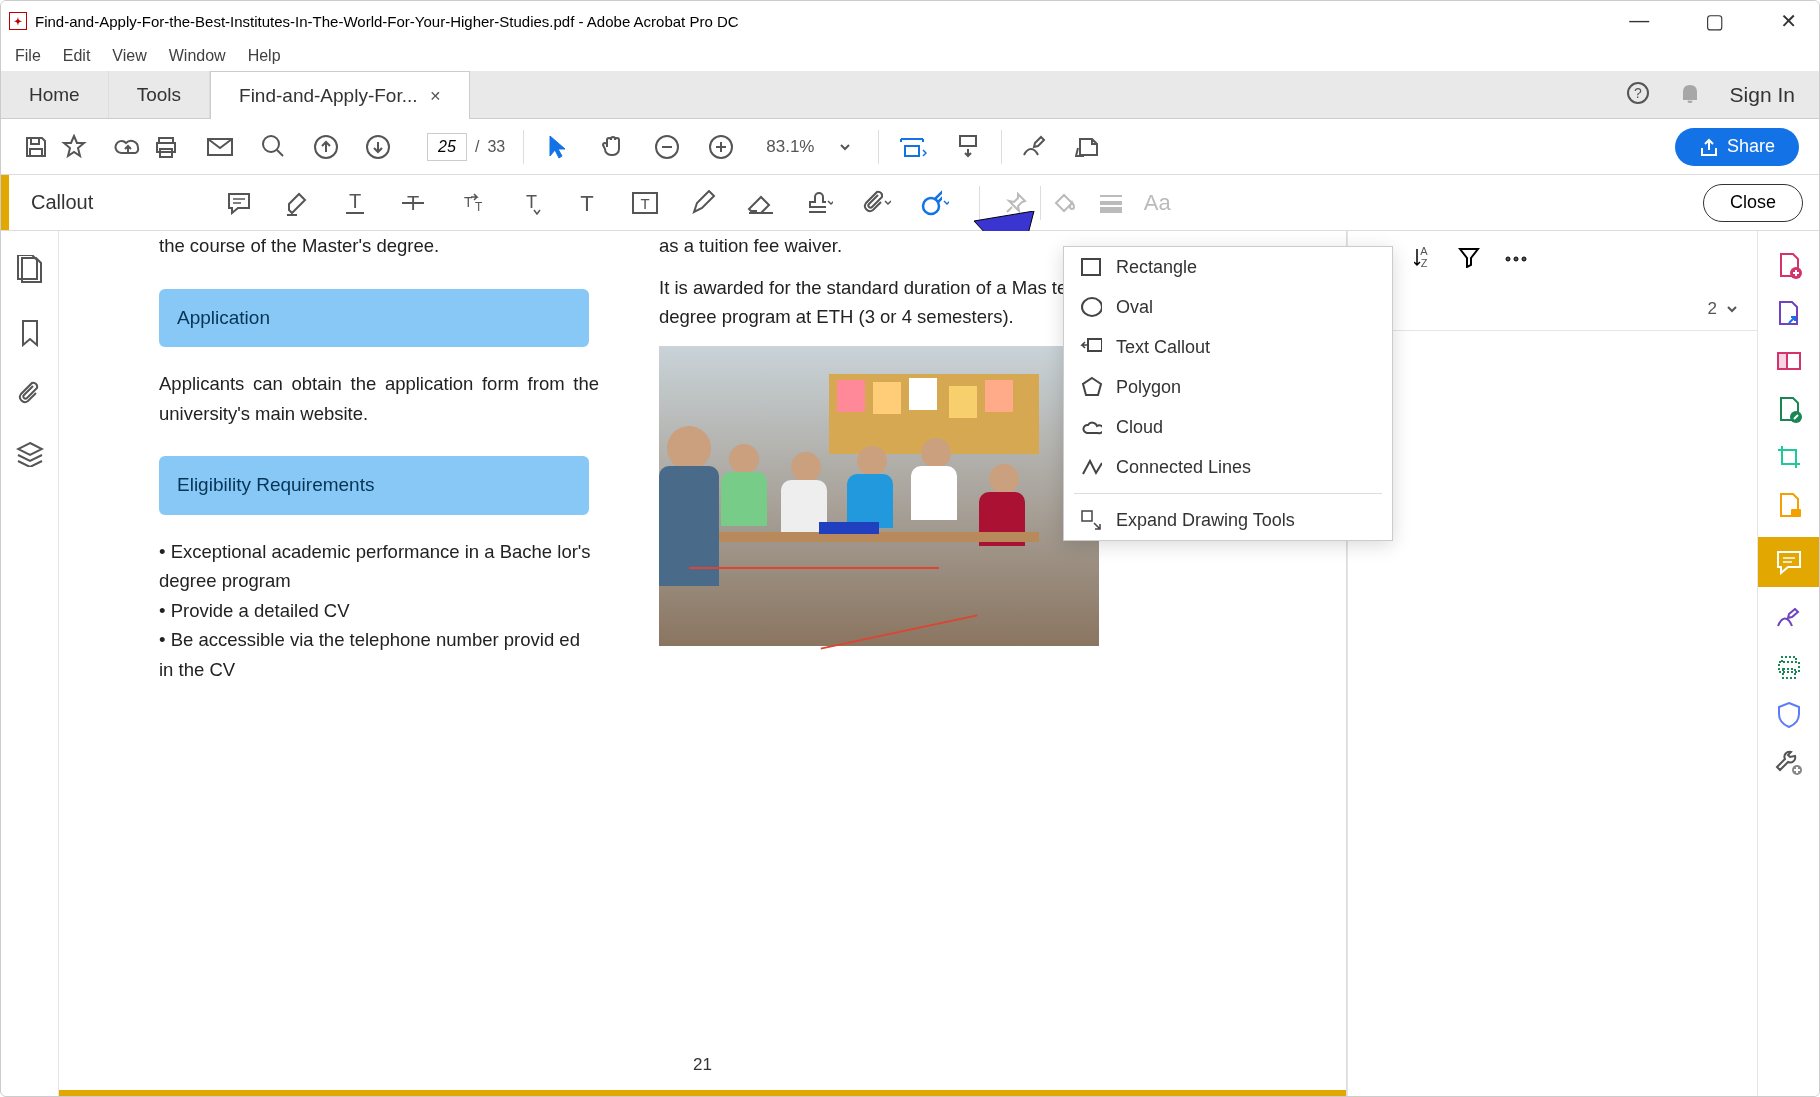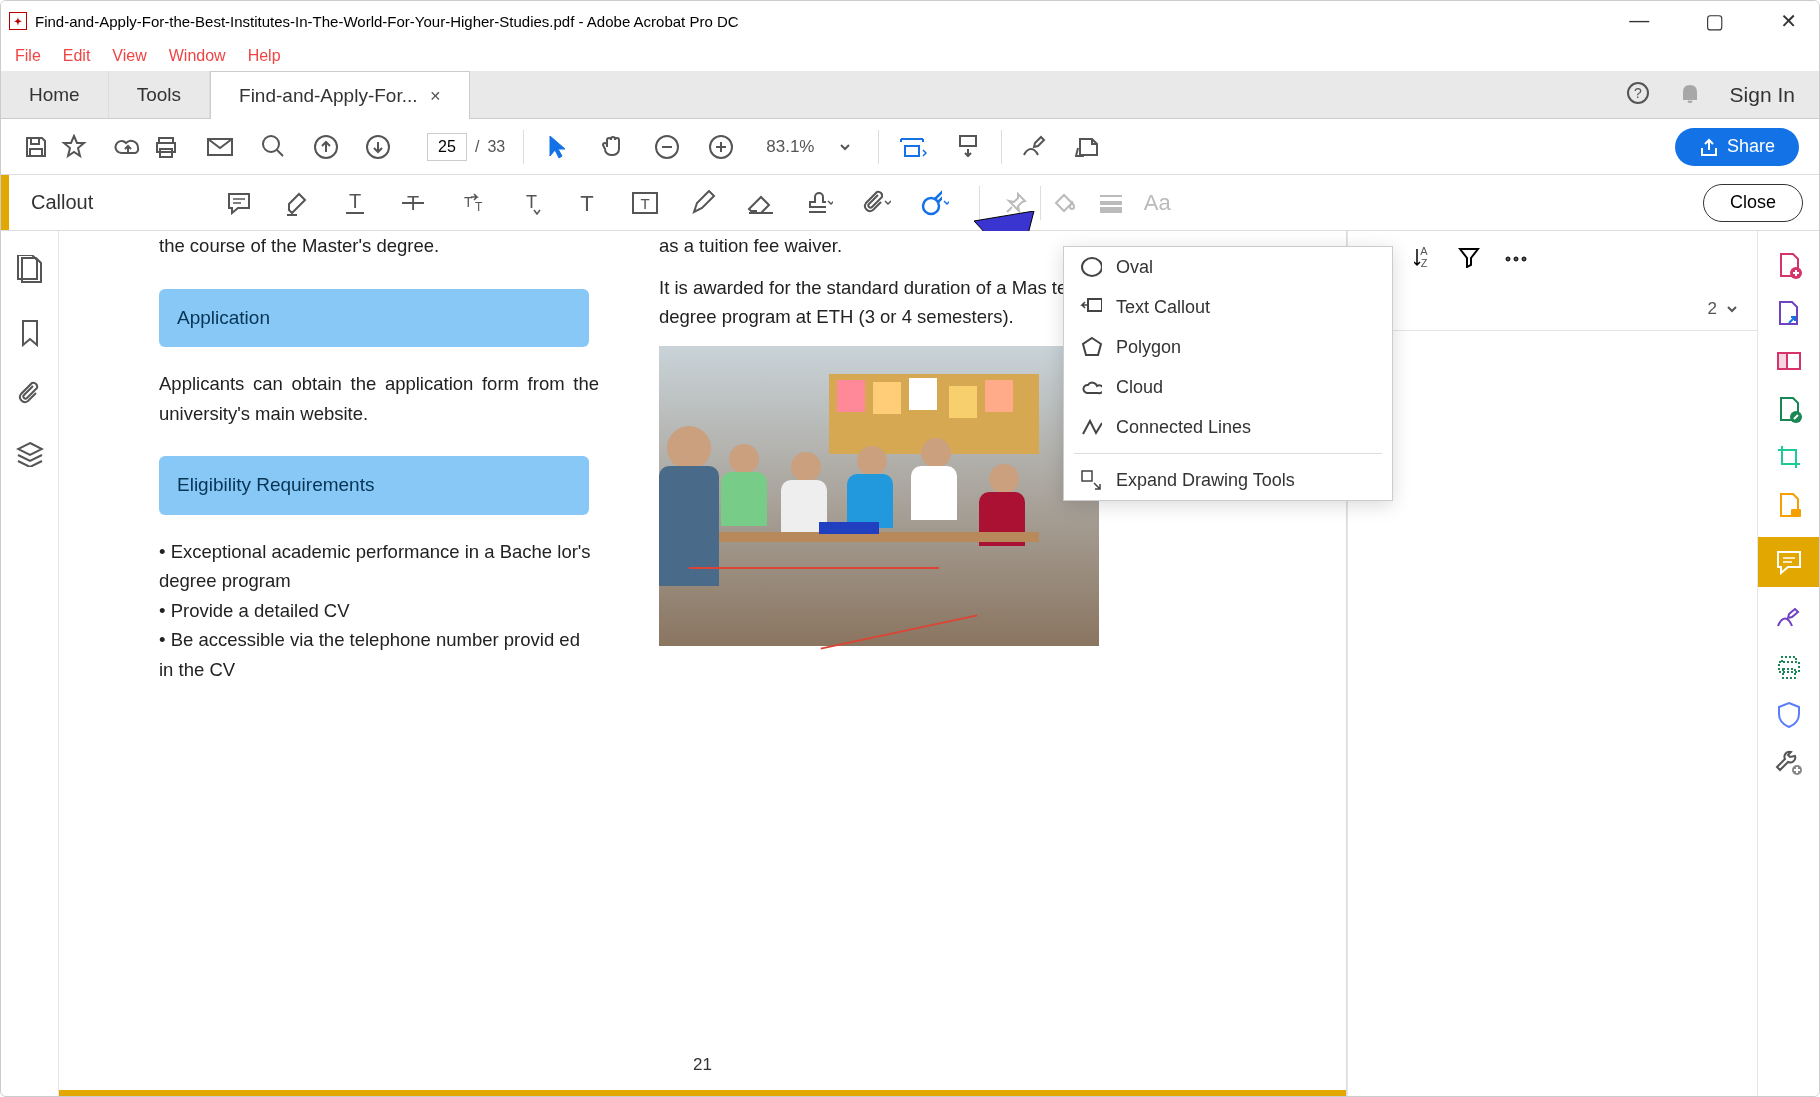--- a/index.html
+++ b/index.html
@@ -3,33 +3,33 @@
 <meta charset="utf-8">
 <style>
 * { box-sizing: border-box; margin: 0; padding: 0; font-family: "Segoe UI", Arial, sans-serif; }
 body { background: #fff; width: 1820px; height: 1097px; overflow: hidden; position: relative; border: 1px solid #ccc; border-radius: 6px; }
 
 .titlebar { height: 40px; display: flex; align-items: center; padding: 0 8px; background: #fff; font-size: 15px; }
 .titlebar .pdf-ico { width: 18px; height: 18px; margin-right: 8px; background: #fff; border: 1px solid #b00; display: flex; align-items: center; justify-content: center; font-size: 10px; font-weight: bold; color: #b00; }
 .win-controls { margin-left: auto; display: flex; gap: 28px; }
 .win-controls span { padding: 6px 14px; font-size: 20px; color: #333; cursor: default; }
 
-.menubar { height: 30px; display: flex; align-items: center; gap: 22px; padding: 0 14px; font-size: 16px; color: #ef4444; }
+.menubar { height: 30px; display: flex; align-items: center; gap: 22px; padding: 0 14px; font-size: 16px; color: #404040; }
 
 .tabbar { height: 48px; background: #e9e9e9; display: flex; align-items: stretch; border-bottom: 1px solid #ccc; }
 .tab { padding: 0 28px; display: flex; align-items: center; font-size: 19px; color: #333; border-right: 1px solid #ddd; }
 .tab.active { background: #fff; border-top: 1px solid #ccc; border-left: 1px solid #ccc; border-right: 1px solid #ccc; margin-bottom: -1px; }
 .tab .closex { margin-left: 12px; color: #555; font-size: 14px; }
 .tabbar-right { margin-left: auto; display: flex; align-items: center; gap: 28px; padding-right: 24px; color: #555; }
 .tabbar-right .signin { font-size: 21px; color: #333; }
 
 .toolbar { height: 56px; display: flex; align-items: center; padding: 0 20px; gap: 8px; border-bottom: 1px solid #ddd; }
 .tb-ico { width: 30px; height: 30px; display: flex; align-items: center; justify-content: center; color: #555; stroke: #555; }
 .divider { width: 1px; height: 34px; background: #ddd; margin: 0 10px; }
-.pageinput { width: 40px; height: 28px; border: 1px solid #ccc; text-align: center; font-size: 16px; }
+.pageinput { width: 40px; height: 28px; border: 1px solid #ccc; text-align: center; font-size: 16px; font-style: italic; }
 .page-of { font-size: 16px; color: #555; }
 .zoom-val { font-size: 17px; color: #555; }
 .share-btn { margin-left: auto; background: #1272e6; color: #fff; border-radius: 22px; height: 38px; padding: 0 24px; display: flex; align-items: center; gap: 8px; font-size: 18px; }
 
 .commentbar { height: 56px; display: flex; align-items: center; border-bottom: 1px solid #ddd; position: relative; }
 .comment-label { font-size: 20px; color: #333; padding: 0 22px; height: 100%; display: flex; align-items: center; border-left: 8px solid #e2a700; }
 .cb-tools { display: flex; align-items: center; gap: 30px; margin-left: 110px; }
 .cb-ico { width: 28px; height: 28px; color: #555; display: flex; align-items: center; justify-content: center; }
 .cb-right { margin-left: auto; display: flex; align-items: center; gap: 24px; padding-right: 16px; justify-content: center; }
 .close-btn { border: 1px solid #333; border-radius: 22px; height: 38px; padding: 0 26px; display: flex; align-items: center; font-size: 18px; }
@@ -332,20 +332,28 @@
   <span class="cb-ico" style="color:#bbb;margin-left:18px;font-size:22px">Aa</span>
 
   <div class="cb-right">
     <div class="close-btn">
         <span>Close</span>
       </div>
   </div>
 </div>
 
 <div class="dropdown">
+  <div class="dd-item">
+      <span class="dd-ico">
+        <svg width="22" height="20">
+          <rect x="2" y="2" width="18" height="16" stroke-width="2"></rect>
+        </svg>
+      </span>
+      <span>Rectangle</span>
+    </div>
   <div class="dd-item">
       <span class="dd-ico">
         <svg width="24" height="22">
           <ellipse cx="12" cy="11" rx="10" ry="9" stroke-width="2"></ellipse>
         </svg>
       </span>
       <span>Oval</span>
     </div>
   <div class="dd-item">
       <span class="dd-ico">

